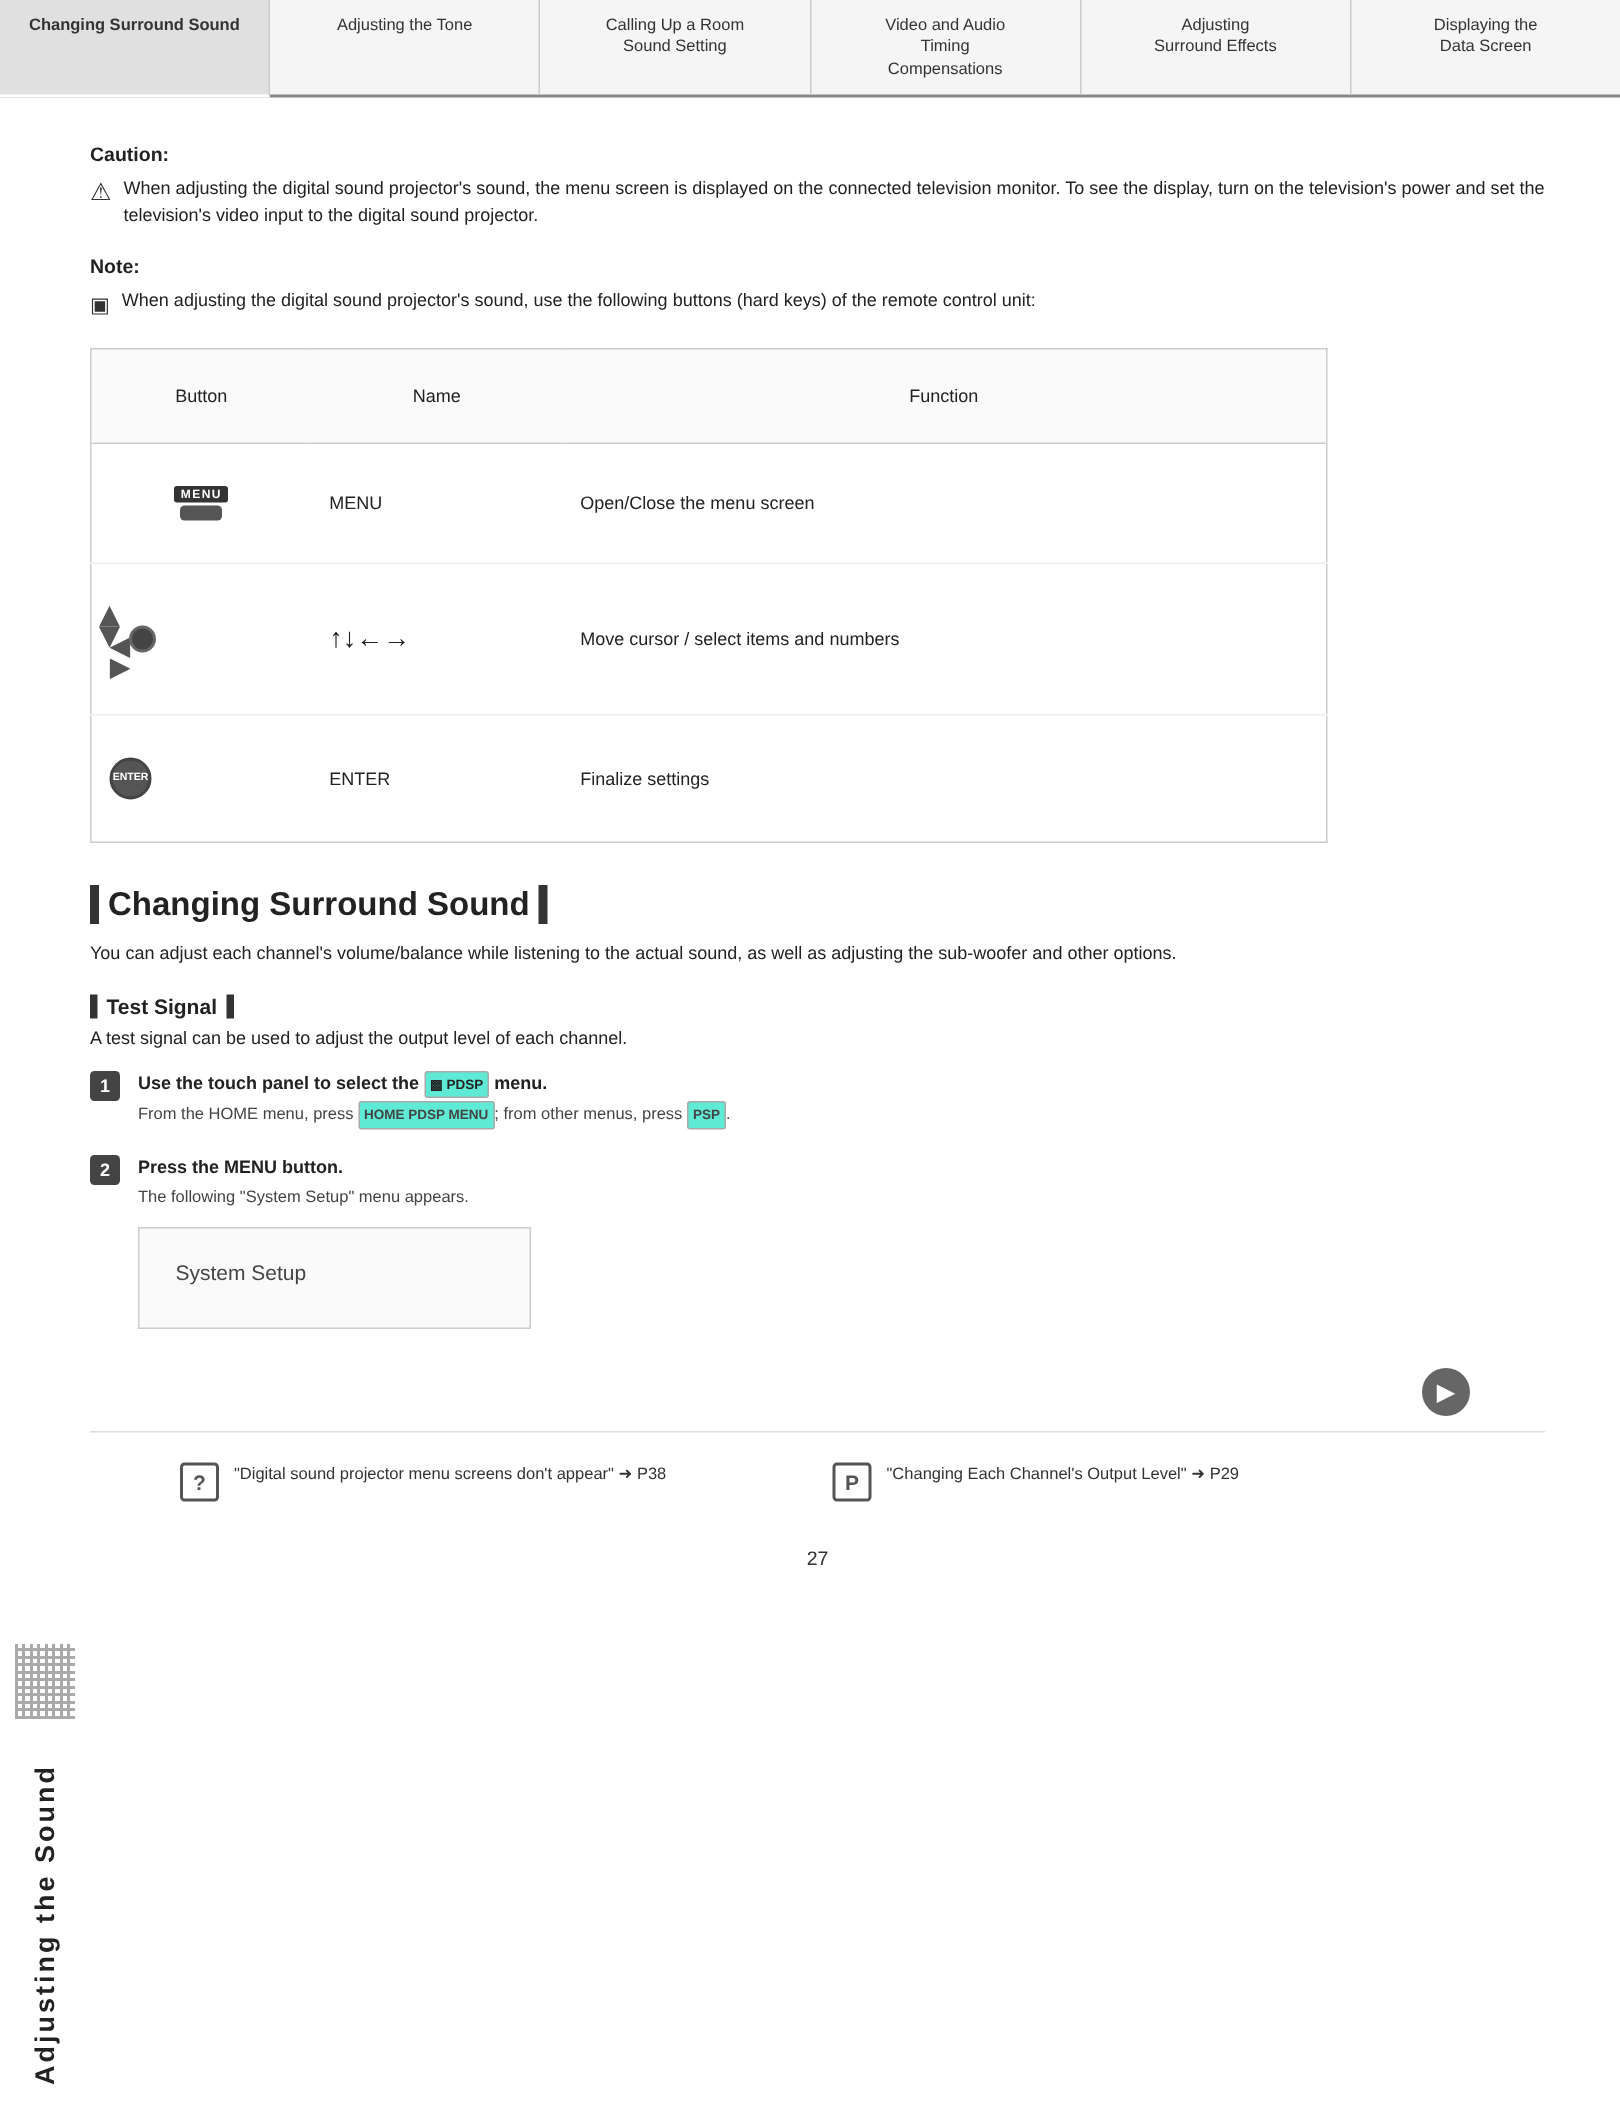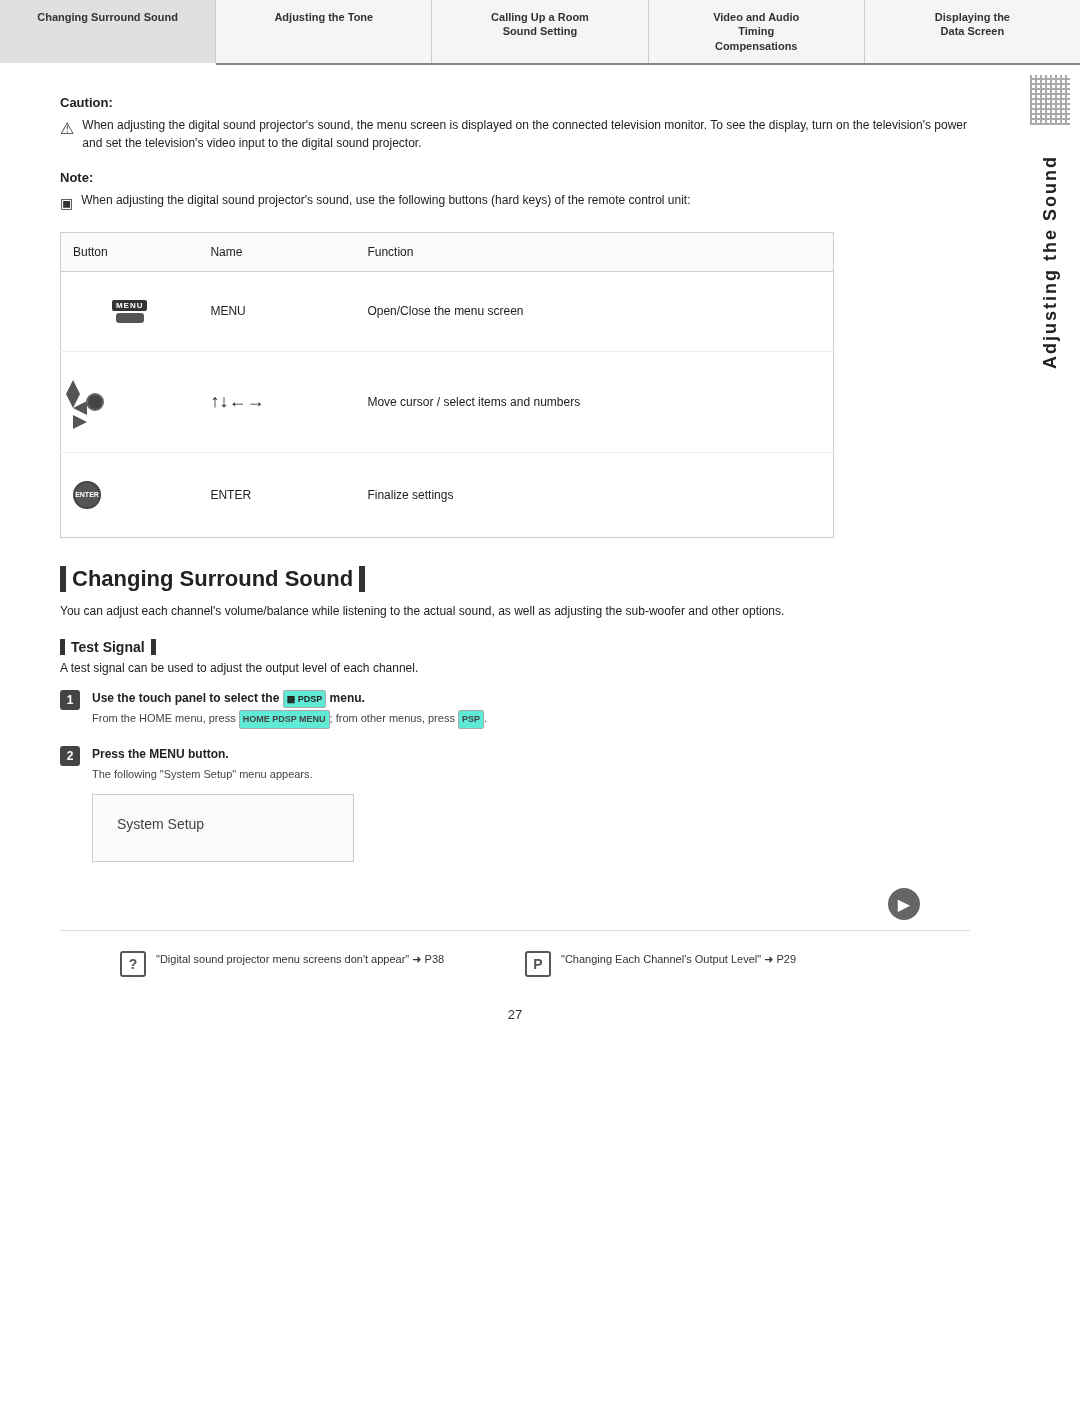--- a/index.html
+++ b/index.html
@@ -22,37 +22,37 @@
     }
     .nav-tab {
       flex: 1;
       padding: 10px 8px;
       text-align: center;
       font-size: 11px;
       color: #333;
       border-right: 1px solid #ccc;
       line-height: 1.3;
       cursor: pointer;
-      font-weight: bold;
     }
     .nav-tab:last-child { border-right: none; text-align: center; }
     .nav-tab.active {
       background: #fff;
       font-weight: bold;
       border-bottom: 2px solid #fff;
       margin-bottom: -2px;
     }
     .nav-tab:first-child {
       background: #e0e0e0;
     }
 
     
     .main-content {
       display: flex;
       padding: 0;
+      flex-direction: column;
     }
 
     
     .content-body {
       flex: 1;
       padding: 30px 50px 30px 60px;
     }
 
     
     .right-sidebar {
@@ -123,22 +123,22 @@
     
     .button-table {
       border: 1px solid #ccc;
       border-collapse: collapse;
       width: 85%;
       margin: 18px 0 28px 0;
       font-size: 12px;
     }
     .button-table th {
       border-bottom: 1px solid #ccc;
-      padding: 12px 12px;
-      text-align: left;
+      padding: 24px 12px;
+      text-align: center;
       font-weight: normal;
       background: #fafafa;
     }
     .button-table td {
       border-bottom: 1px solid #eee;
       padding: 28px 12px;
       vertical-align: middle;
     }
     .button-table tr:last-child td { border-bottom: none; }
 
@@ -394,20 +394,23 @@
 Surround Sound</span>
   </div>
   <div class="nav-tab">
     <span>Adjusting the Tone</span>
   </div>
   <div class="nav-tab">
     <span>Calling Up a Room<br>Sound Setting</span>
   </div>
   <div class="nav-tab">
     <span>Video and Audio<br>Timing<br>Compensations</span>
+  </div>
+  <div class="nav-tab">
+    <span>Adjusting<br>Surround Effects</span>
   </div>
   <div class="nav-tab">
     <span>Displaying the<br>Data Screen</span>
   </div>
 </div>
 
 <div class="main-content">
   <div class="content-body">
 
     <div class="caution-section">

